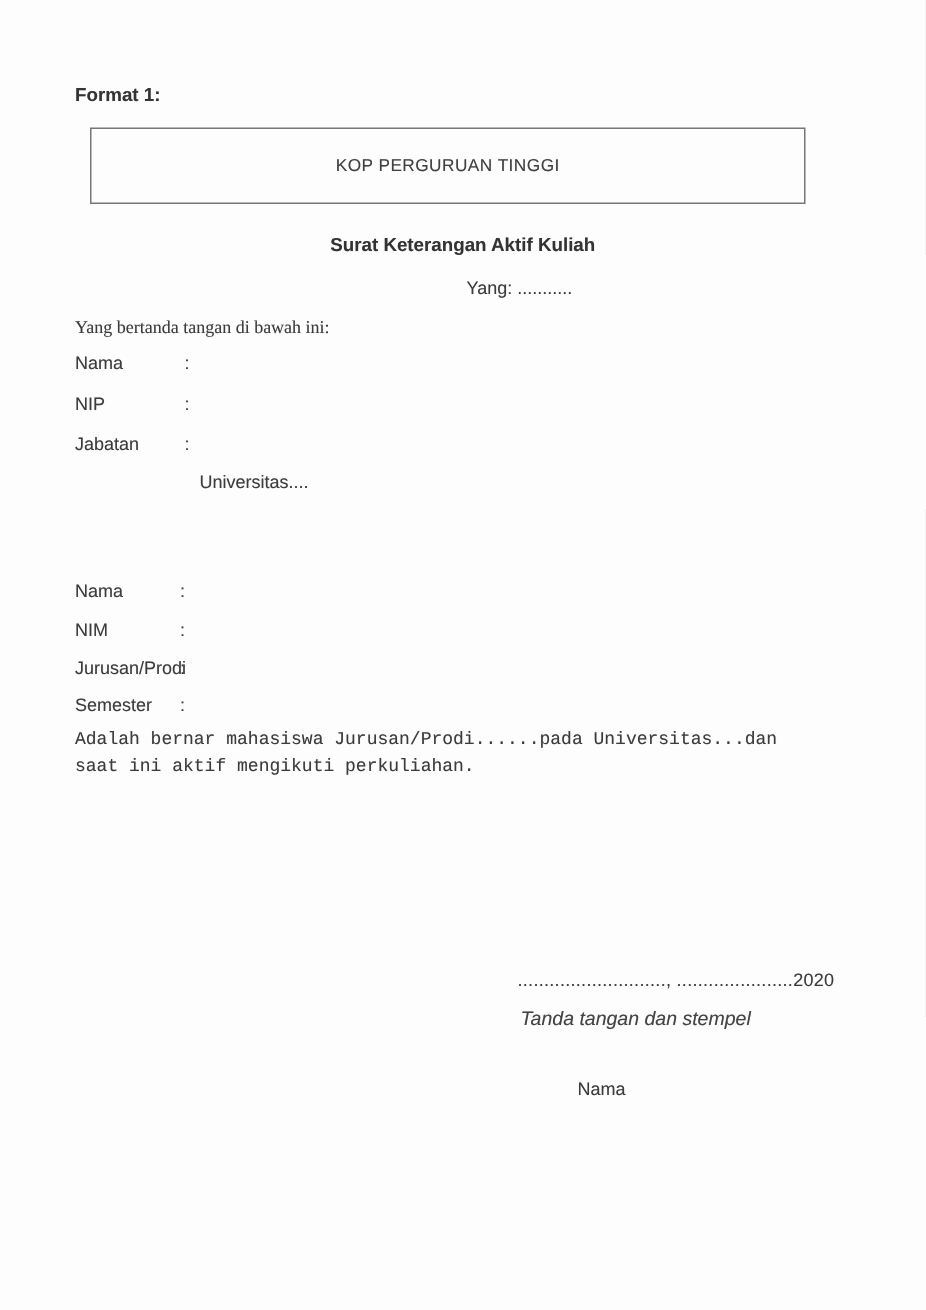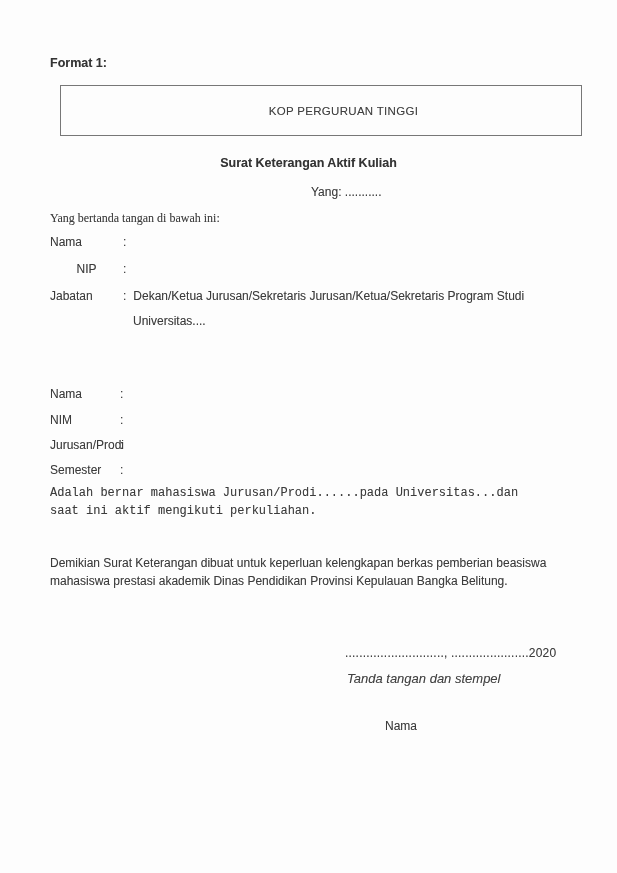--- a/index.html
+++ b/index.html
@@ -27,21 +27,20 @@
     font-size: 12.5px;
     color: #343434;
   }
   .kop-box {
     left: 60px; top: 85px;
     width: 475px; height: 49px;
     border: 1.5px solid #777;
     display: flex;
     align-items: center;
     justify-content: center;
-    padding-left: 45px;
     box-sizing: content-box;
     font-size: 11.5px;
     letter-spacing: 0.3px;
     color: #404040;
   }
   .doc-title {
     left: 0; top: 156px;
     width: 617px;
     text-align: center;
     font-weight: bold;
@@ -53,21 +52,21 @@
   }
   .opening-line   { left: 50px; top: 211px; font-family: Liberation Serif, serif; }
   .intro2-line    { left: 50px; top: 363px; }
 
   .field-row { left: 50px; display: flex; }
   .field-row .lbl   { display: inline-block; width: 73px; }
   .field-row .lbl2  { display: inline-block; width: 70px; }
   .field-row .val   { margin-left: 7px; white-space: nowrap; }
 
   .row-s1-0 { top: 235px; }
-  .row-s1-1 { top: 262px; text-align: center; }
+  .row-s1-1 { top: 262px; }
   .row-s1-2 { top: 289px; }
   .jabatan-line2 { left: 133px; top: 314px; }
 
   .row-s2-0 { top: 387px; }
   .row-s2-1 { top: 413px; }
   .row-s2-2 { top: 438px; }
   .row-s2-3 { top: 463px; }
 
   .para {
     left: 50px;
@@ -114,21 +113,20 @@
     <span class="val"></span>
   </div>
   <div class="abs field-row row-s1-1">
     <span class="lbl">NIP</span>
     <span class="col">:</span>
     <span class="val"></span>
   </div>
   <div class="abs field-row row-s1-2">
     <span class="lbl">Jabatan</span>
     <span class="col">:</span>
-    <span class="val">Dekan/Ketua Jurusan/Sekretaris Jurusan/Ketua/Sekretaris Program Studi</span>
   </div>
   <div class="abs jabatan-line2">Universitas....</div>
 
 
   <div class="abs field-row row-s2-0">
     <span class="lbl2">Nama</span>
     <span class="col">:</span>
     <span class="val"></span>
   </div>
   <div class="abs field-row row-s2-1">
@@ -142,21 +140,20 @@
     <span class="val"></span>
   </div>
   <div class="abs field-row row-s2-3">
     <span class="lbl2">Semester</span>
     <span class="col">:</span>
     <span class="val"></span>
   </div>
 
   <div class="abs para para-statement">Adalah bernar mahasiswa Jurusan/Prodi......pada Universitas...dan saat ini aktif mengikuti perkuliahan.</div>
 
-  <div class="abs para para-closing">Demikian Surat Keterangan dibuat untuk keperluan kelengkapan berkas pemberian beasiswa mahasiswa prestasi akademik Dinas Pendidikan Provinsi Kepulauan Bangka Belitung.</div>
 
   <div class="abs sig-date">............................,   ......................2020</div>
 
   <div class="abs sig-note">Tanda tangan dan stempel</div>
 
   <div class="abs sig-name">Nama</div>
 
 </div>
 
 </body></html>

